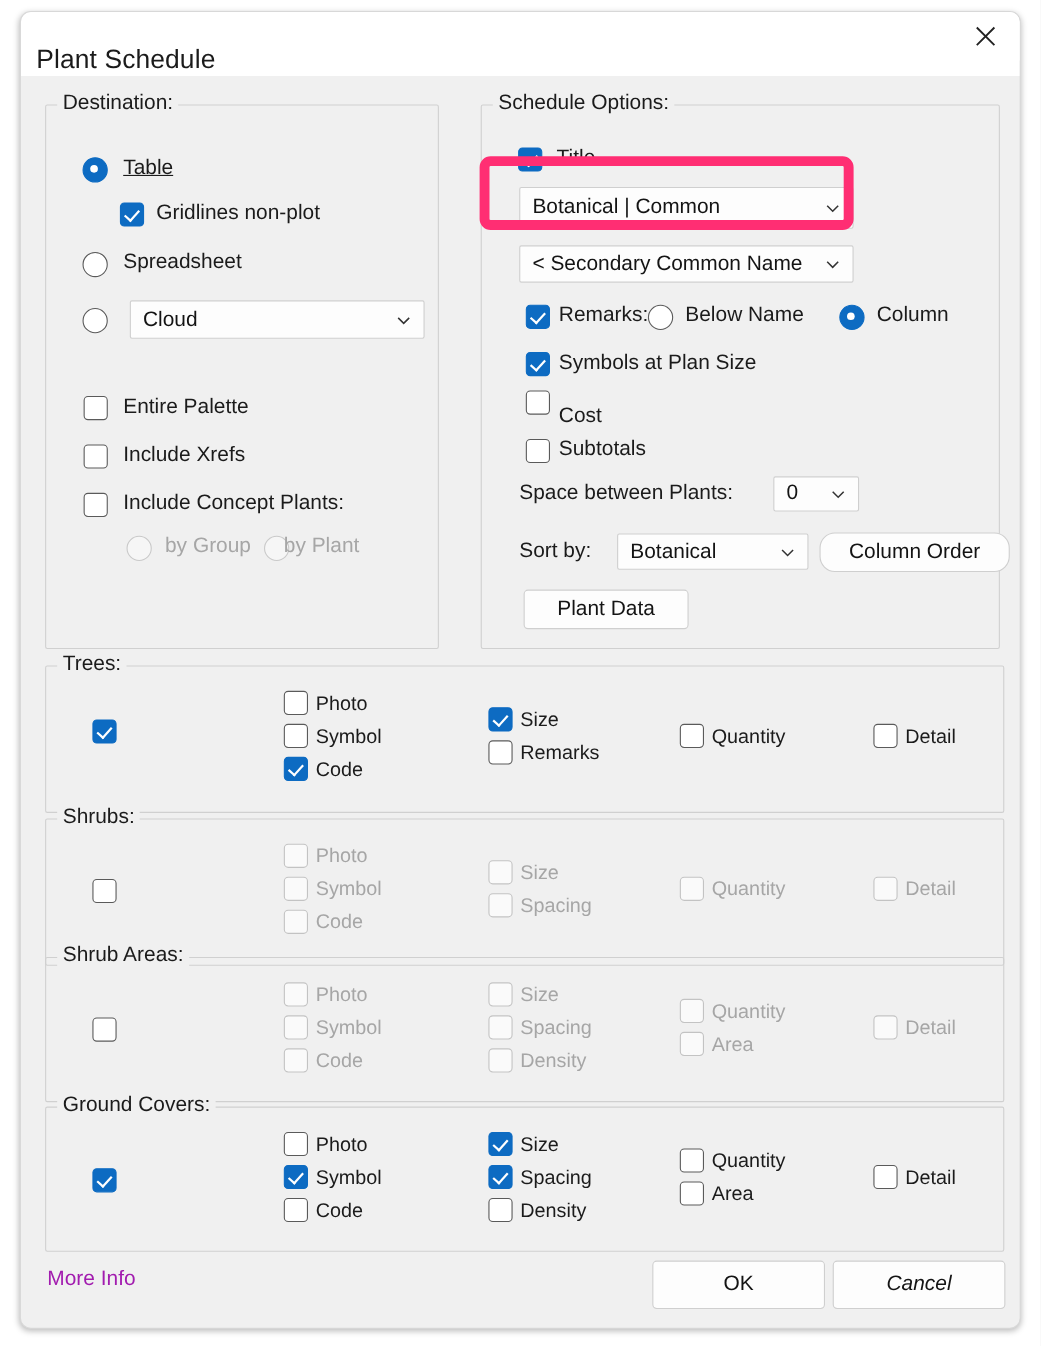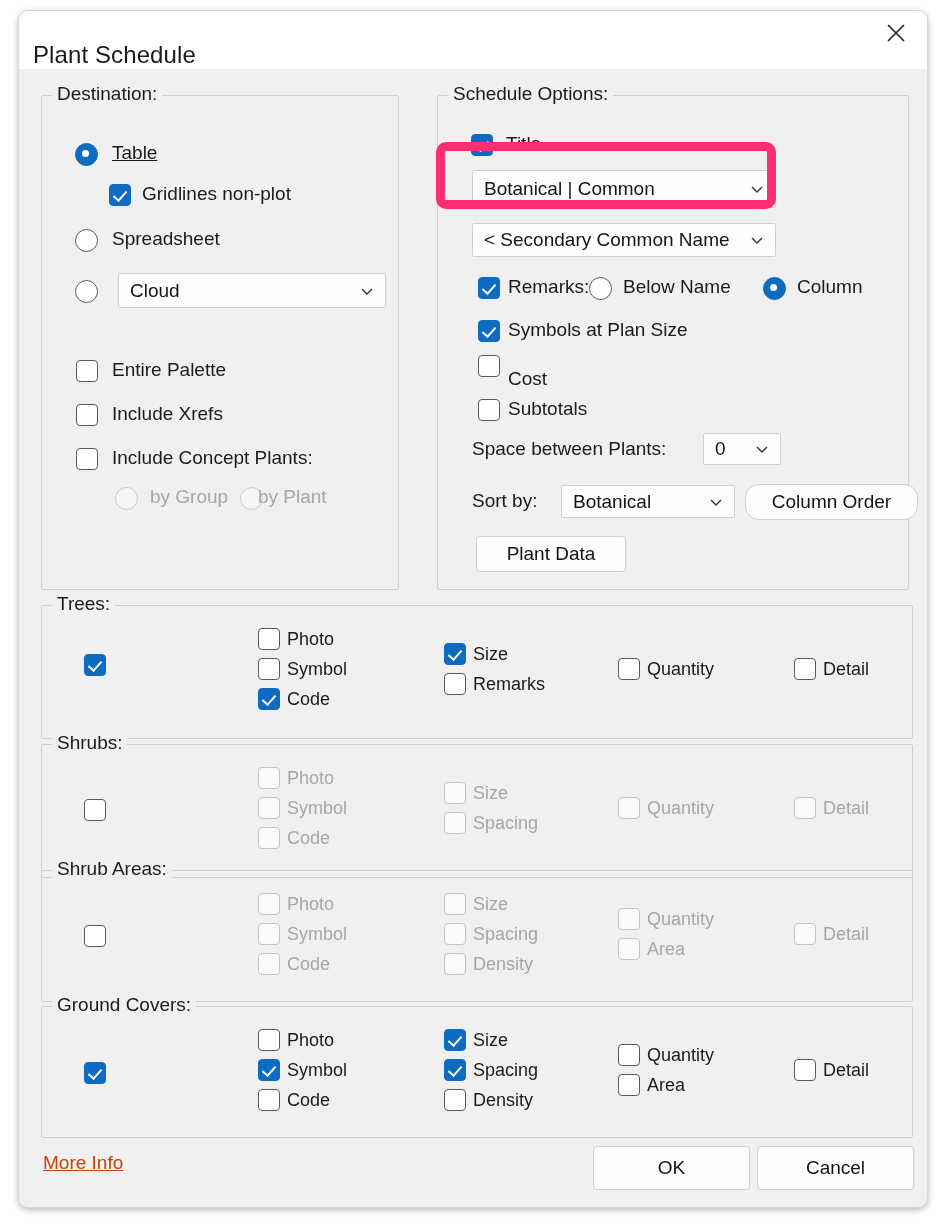--- a/index.html
+++ b/index.html
@@ -163,22 +163,21 @@
     color:#141414;
     display:flex;align-items:center;justify-content:center;
     cursor:pointer;
     font-family:"Liberation Sans", sans-serif;
   }
 
   
   .link{
     position:absolute;
     font-size:19px;
-    color:#c2410c;
-    text-decoration:underline;
+    color:#a21caf;
     cursor:pointer;
   }
 
   
   .highlight{
     position:absolute;
     box-sizing:border-box;
     border:9px solid #ff2e73;
     border-radius:10px;
     pointer-events:none;
@@ -381,17 +380,17 @@
         <div class="lbl sm" style="left: 605px; top: 38px;">Quantity</div>
         <div class="cb" style="left: 576px; top: 67px;"></div>
         <div class="lbl sm" style="left: 605px; top: 68px;">Area</div>
         <div class="cb" style="left: 752px; top: 52px;"></div>
         <div class="lbl sm" style="left: 781px; top: 53px;">Detail</div>
       </div>
     </div>
 
   <div class="link" style="left:24px; top:1141px;">More Info</div>
   <div class="btn" style="left:574px; top:1135px; width:157px; height:44px;">OK</div>
-  <div class="btn" style="left:738px; top:1135px; width:157px; height:44px;">Cancel</div>
+  <div class="btn" style="left:738px; top:1135px; width:157px; height:44px;font-style:italic;">Cancel</div>
 
   <div class="highlight" style="left:417px; top:131px; width:340px; height:67px;"></div>
 
 </div>
 
 </body></html>

